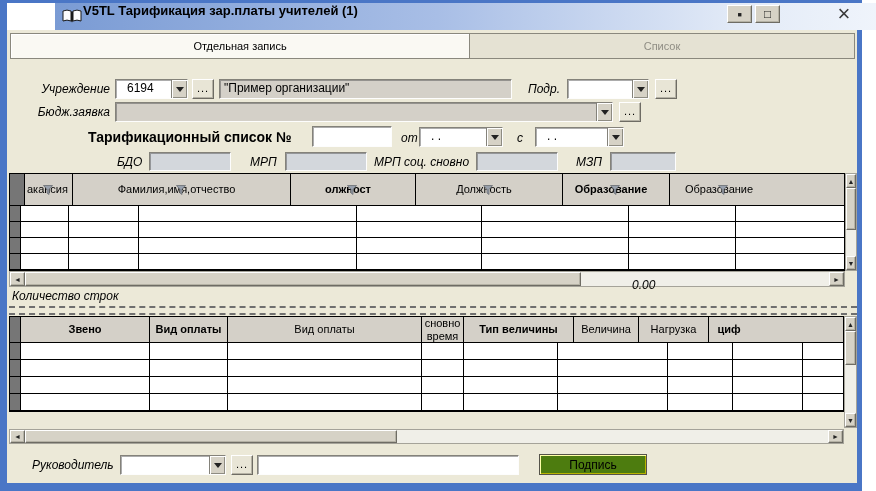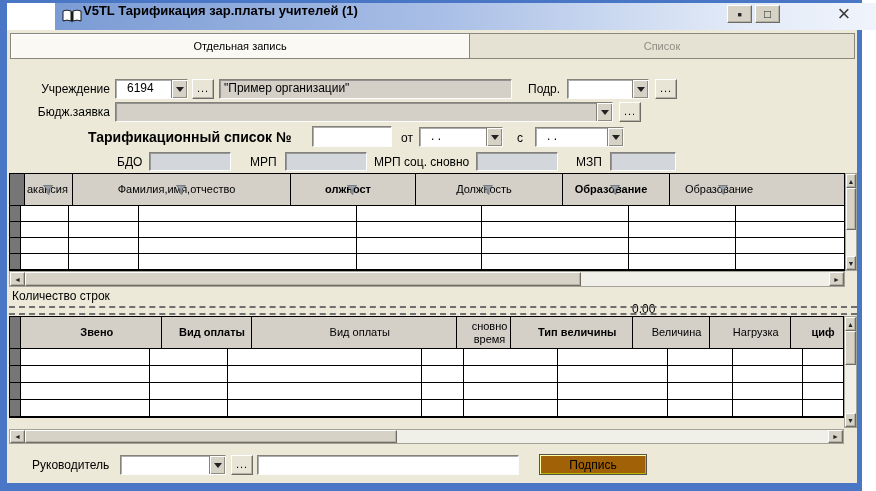--- a/index.html
+++ b/index.html
@@ -23,21 +23,21 @@
 
   
   .tabstrip { position:absolute; left:10px; top:33px; width:845px; height:26px; display:flex;
     border:1px solid #8a887d; background:#E5E2D3; }
   .tab { display:flex; align-items:center; justify-content:center; font-size:11px; }
   .tab.active { width:459px; background:#FAF9F3; border-right:1px solid #8a887d;
     box-shadow:inset 1px 1px 0 #fff; }
   .tab.inactive { flex:1; color:#8F8D84; }
 
   
-  .lbl { position:absolute; font-size:12px; white-space:nowrap; }
+  .lbl { position:absolute; font-size:12px; white-space:nowrap;font-style:italic; }
   .lbl.r { text-align:right; }
   .fld { position:absolute; height:20px; border:1px solid; border-color:#84827a #fdfdfd #fdfdfd #84827a;
     box-shadow:inset 1px 1px 0 rgba(70,70,70,.45); font-size:12px; line-height:17px; padding-left:4px;
     overflow:hidden; white-space:nowrap; }
   .ro  { background:#D4D0C8; }
   .ro2 { background:#D3D7DC; }
   .wh  { background:#fff; }
   .combo { display:flex; padding-left:0; }
   .combo .val { flex:1; padding-left:11px; overflow:hidden; white-space:nowrap; }
   .drop { width:16px; height:100%; background:#D6D2C6; border-left:1px solid #84827a;
@@ -58,42 +58,42 @@
   .gh.gut, .gc.gut { background:#767676; }
   .funnel { position:absolute; right:1px; top:50%; transform:translateY(-50%); line-height:0; }
   .grow { display:flex; border-bottom:1px solid #000; }
   .up .grow { height:16px; }
   .low .grow { height:17px; }
   .gc { border-right:1px solid #000; background:#fff; }
   .nr { border-right:none !important; }
 
   .u0{width:11px}.u1{width:48px}.u2{width:70px}.u3{width:218px}.u4{width:125px}.u5{width:147px}.u6{width:107px}.u7{width:108px}
   .l0{width:11px}.l1{width:129px}.l2{width:78px}.l3{width:194px}.l4{width:42px}.l5{width:94px}.l6{width:110px}.l7{width:65px}.l8{width:70px}.l9{width:40px}
-  .up .ghrow { height:32px; } .low .ghrow { height:32px;justify-content:space-between; }
+  .up .ghrow { height:32px; } .low .ghrow { height:26px; }
   .gh > span { width:100%; }
 
   
   .hscroll { position:absolute; height:16px; display:flex; background:#F0EFE8; border:1px solid #a5a399; }
   .vscroll { position:absolute; width:12px; display:flex; flex-direction:column; background:#F0EFE8; border:1px solid #a5a399; }
   .sbtn { background:#D6D2C6; border:1px solid; border-color:#fff #6e6c64 #6e6c64 #fff;
     box-shadow:inset -1px -1px 0 #b5b2a5; display:flex; align-items:center; justify-content:center;
     font-size:7px; color:#222; }
   .hscroll .sbtn { width:15px; height:100%; }
   .vscroll .sbtn { height:14px; width:100%; }
   .strack { flex:1; position:relative; }
   .sthumb { position:absolute; background:#D6D2C6; border:1px solid; border-color:#fff #6e6c64 #6e6c64 #fff;
     box-shadow:inset -1px -1px 0 #b5b2a5; }
   .hscroll .sthumb { top:0; bottom:0; left:0; }
   .vscroll .sthumb { left:0; right:0; top:0; }
 
   
   .splitter { position:absolute; left:9px; top:306px; width:848px; height:9px;
     border-top:2px dashed #6f6f6f; border-bottom:2px dashed #6f6f6f; }
 
-  .yellow-btn { position:absolute; left:539px; top:454px; width:108px; height:21px; background:#a16207;
+  .yellow-btn { position:absolute; left:539px; top:454px; width:108px; height:21px; background:#4d7c0f;
     border:1px solid #55534a; box-shadow:inset 1px 1px 0 #ffffa8, inset -1px -1px 0 #b8b400;
     font-size:12px; display:flex; align-items:center; justify-content:center; }
 </style>
 </head>
 <body>
 
 <div class="page">
 
   <div class="frame" style="left:0;top:0;width:862px;height:3px"></div>
   <div class="frame" style="left:0;top:0;width:7px;height:491px"></div>
@@ -282,21 +282,21 @@
       </div>
     <div class="strack">
         <div class="sthumb" style="width:556px"></div>
       </div>
     <div class="sbtn">
         <span>►</span>
       </div>
   </div>
 
   <div class="lbl" style="left:12px;top:289px">Количество строк</div>
-  <div class="lbl" style="left:632px;top:302px">0.00</div>
+  <div class="lbl" style="left:632px;top:278px">0.00</div>
 
   <div class="splitter"></div>
 
   <div class="grid low" style="left:9px;top:316px;width:835px">
     <div class="ghrow">
       <div class="gh gut l0"></div>
       <div class="gh l1 b">
           <span>Звено</span>
         </div>
       <div class="gh l2 b">

